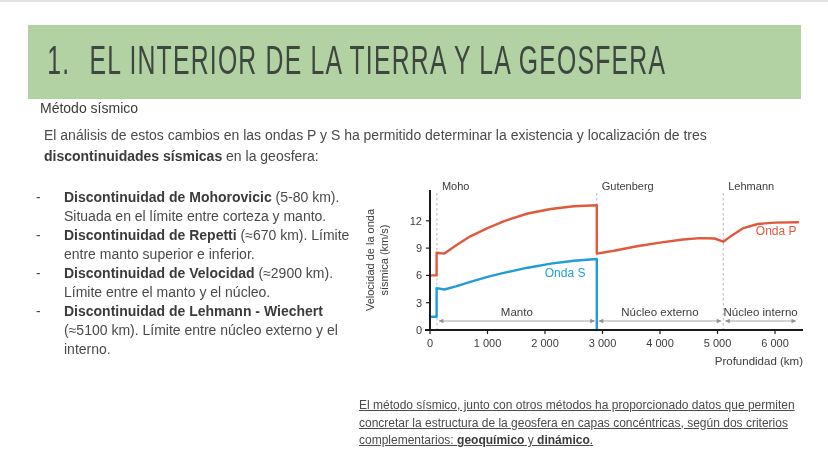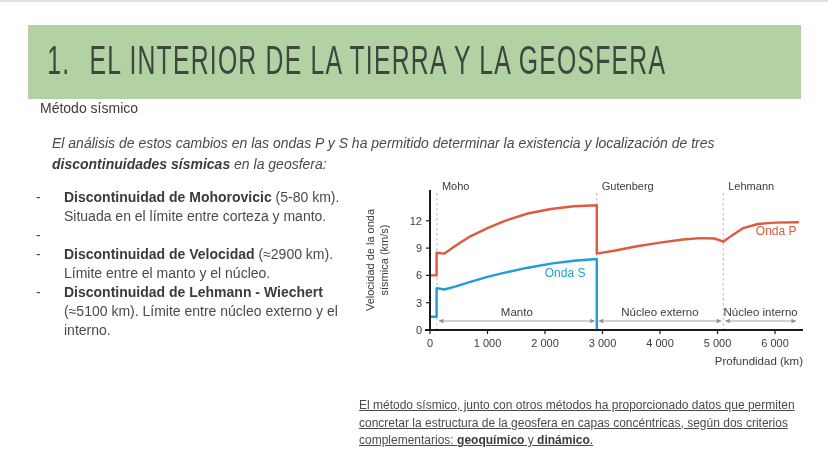--- a/index.html
+++ b/index.html
@@ -16,22 +16,22 @@
     margin:0;display:flex;align-items:baseline;gap:24px;
     font-size:31px;font-weight:400;letter-spacing:1.5px;color:#3d463f;
     transform:scale(0.80,1.30);transform-origin:16px 55%;white-space:nowrap;
     padding-left:20px;
   }
   .section-heading{
     position:absolute;left:40px;top:100px;margin:0;
     font-size:14px;font-weight:400;color:#3b3b3d;
   }
   .intro{
-    position:absolute;left:40px;top:121px;width:690px;margin:12px;
-    font-size:14px;line-height:21px;font-style:italic;
+    position:absolute;left:40px;top:121px;width:690px;margin:4px;
+    font-size:14px;line-height:21px;
   }
   .bullets{
     position:absolute;left:30px;top:188px;width:326px;margin:0;padding:0;
     list-style:none;font-size:14px;line-height:19px;
   }
   .bullets li{display:flex;}
   .bullets .dash{flex:none;width:28px;padding-left:6px;}
   .bullets .txt{flex:1;}
   .b{font-weight:700;color:#3b3b3d;}
   .chart-wrap{position:absolute;left:357px;top:176px;width:483px;height:202px;}
@@ -58,20 +58,21 @@
 
   <p class="intro"><span>El análisis de estos cambios en las ondas P y S ha permitido determinar la existencia y localización de tres </span><span class="b">discontinuidades sísmicas</span><span> en la geosfera:</span></p>
 
   <ul class="bullets">
       <li>
         <span class="dash">-</span>
         <span class="txt"><span class="b">Discontinuidad de Mohorovicic</span><span> (5-80 km). Situada en el límite entre corteza y manto.</span></span>
       </li>
       <li>
         <span class="dash">-</span>
+        <span class="txt"><span class="b">Discontinuidad de Repetti</span><span> (≈670 km). Límite entre manto superior e inferior.</span></span>
       </li>
       <li>
         <span class="dash">-</span>
         <span class="txt"><span class="b">Discontinuidad de Velocidad</span><span> (≈2900 km). Límite entre el manto y el núcleo.</span></span>
       </li>
       <li>
         <span class="dash">-</span>
         <span class="txt"><span class="b">Discontinuidad de Lehmann - Wiechert</span><span> (≈5100 km). Límite entre núcleo externo y el interno.</span></span>
       </li>
     </ul>

